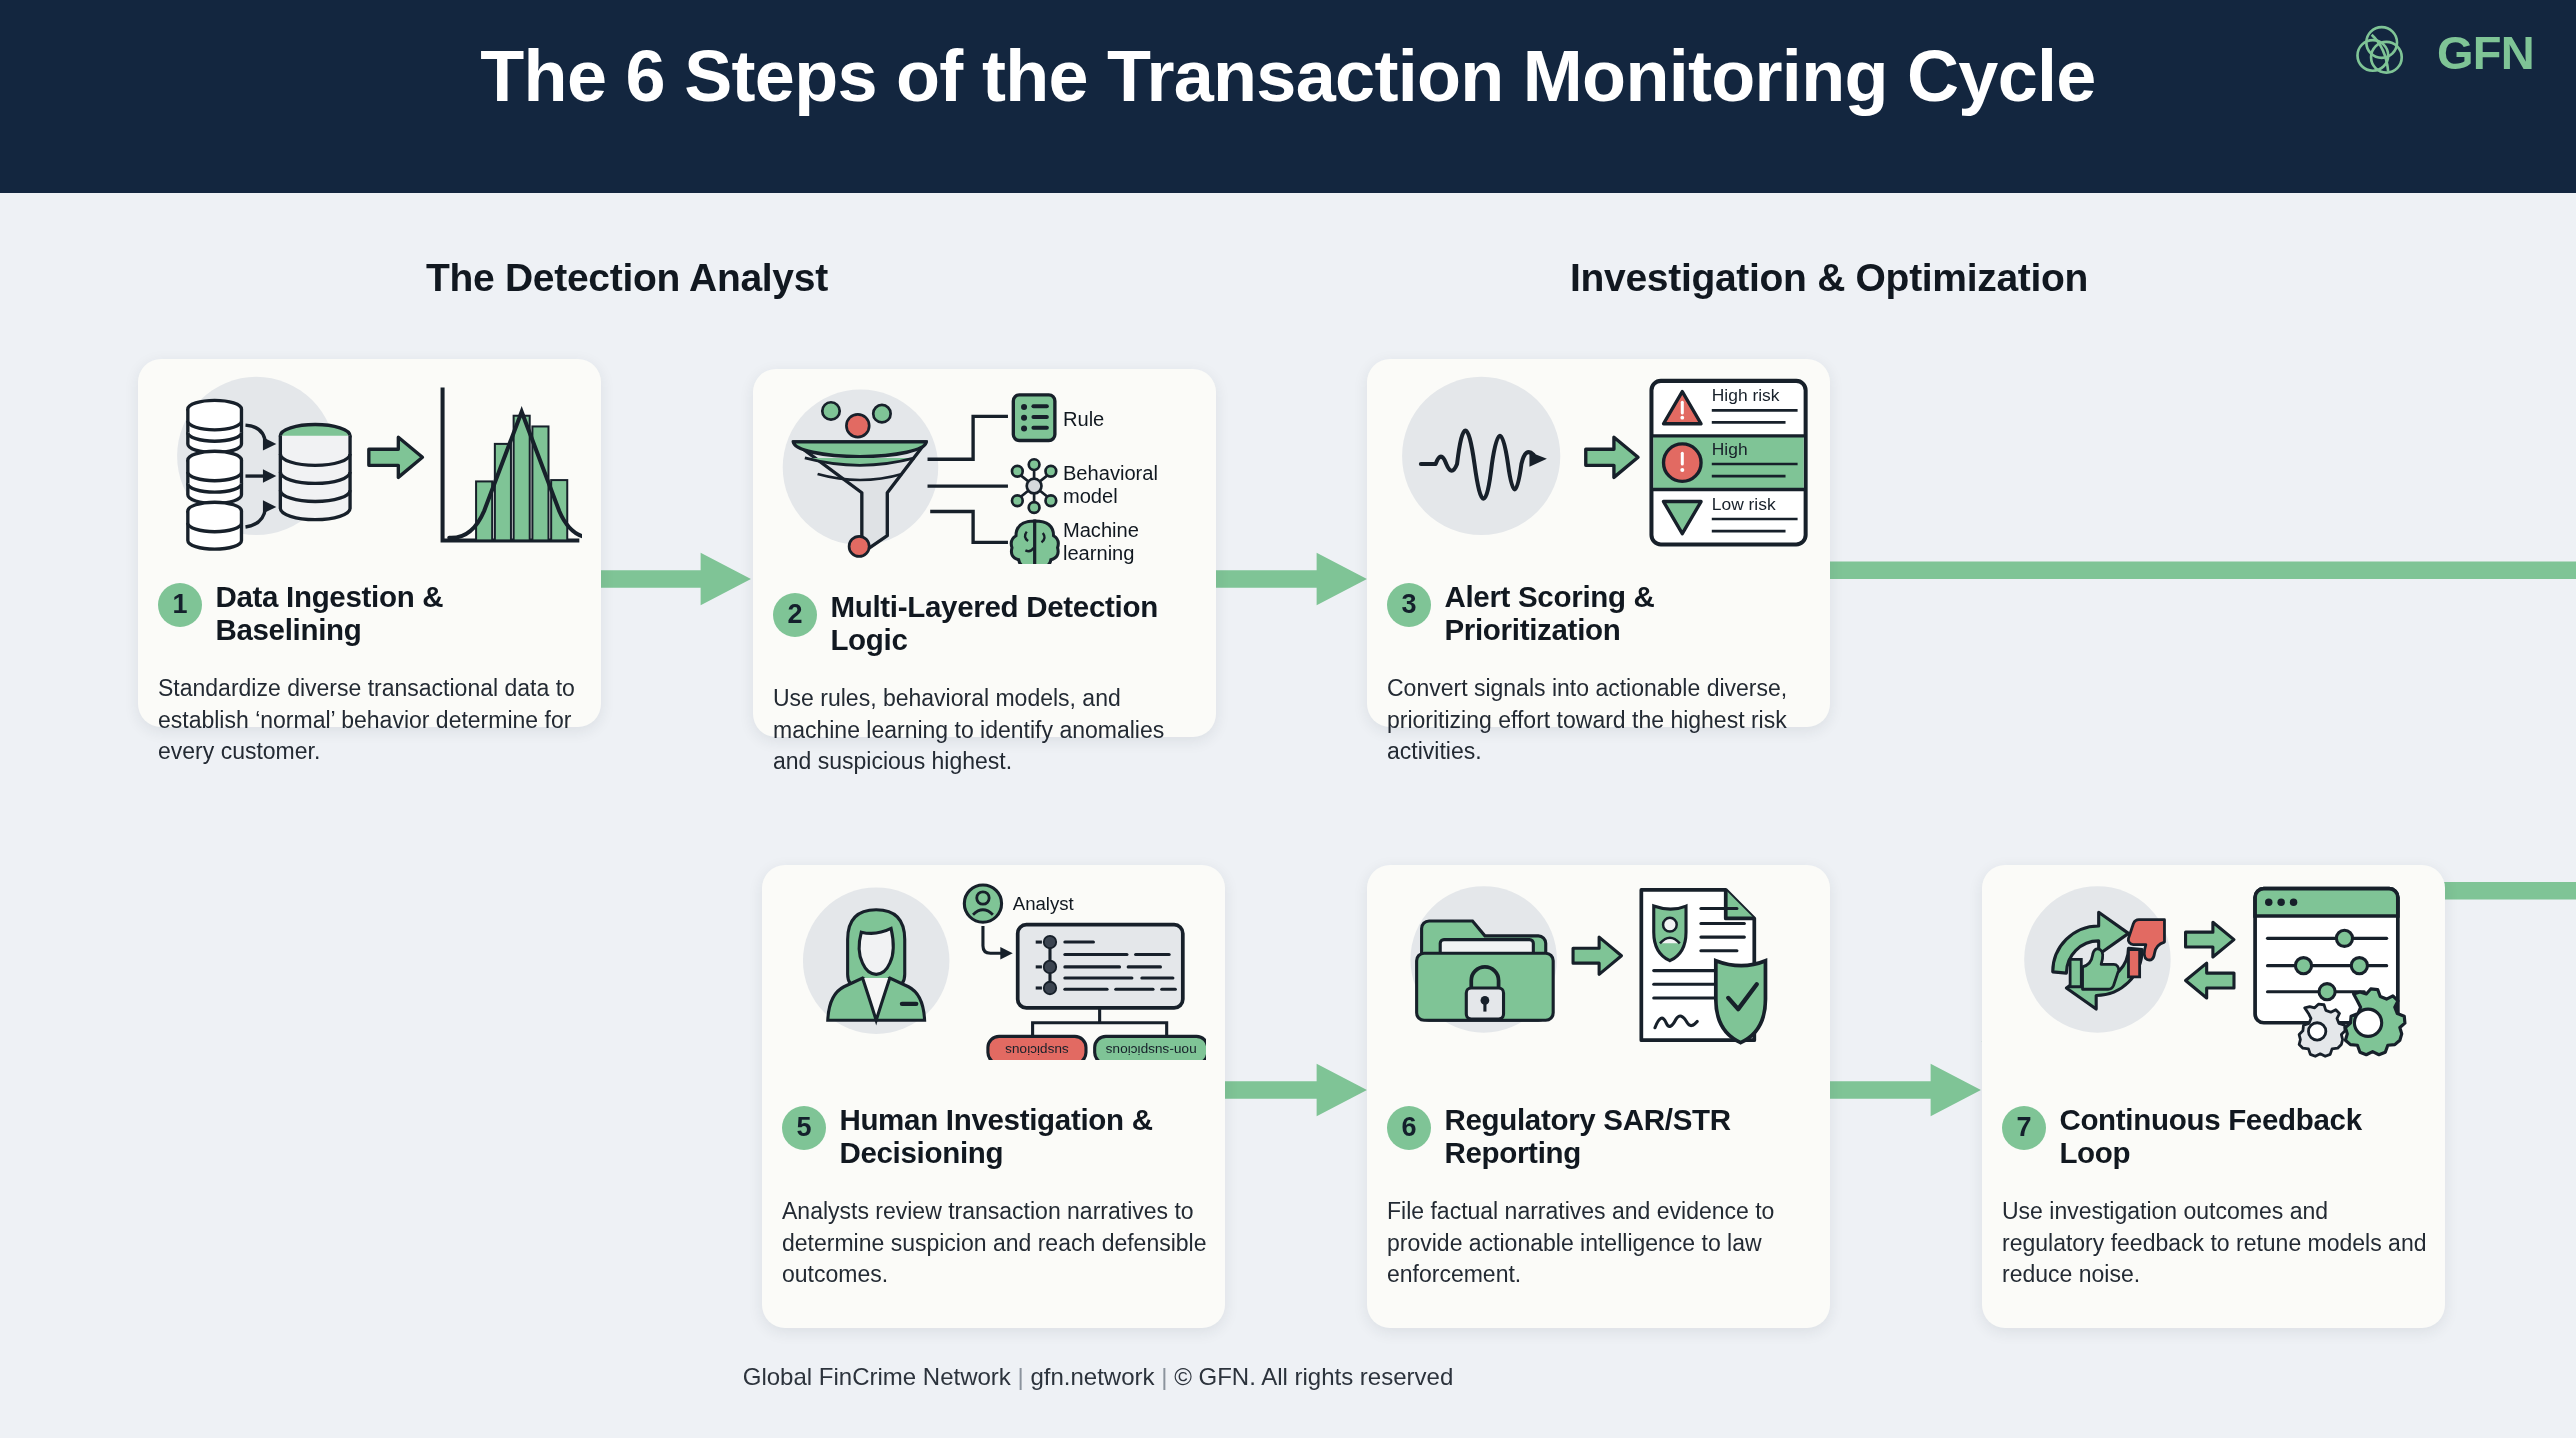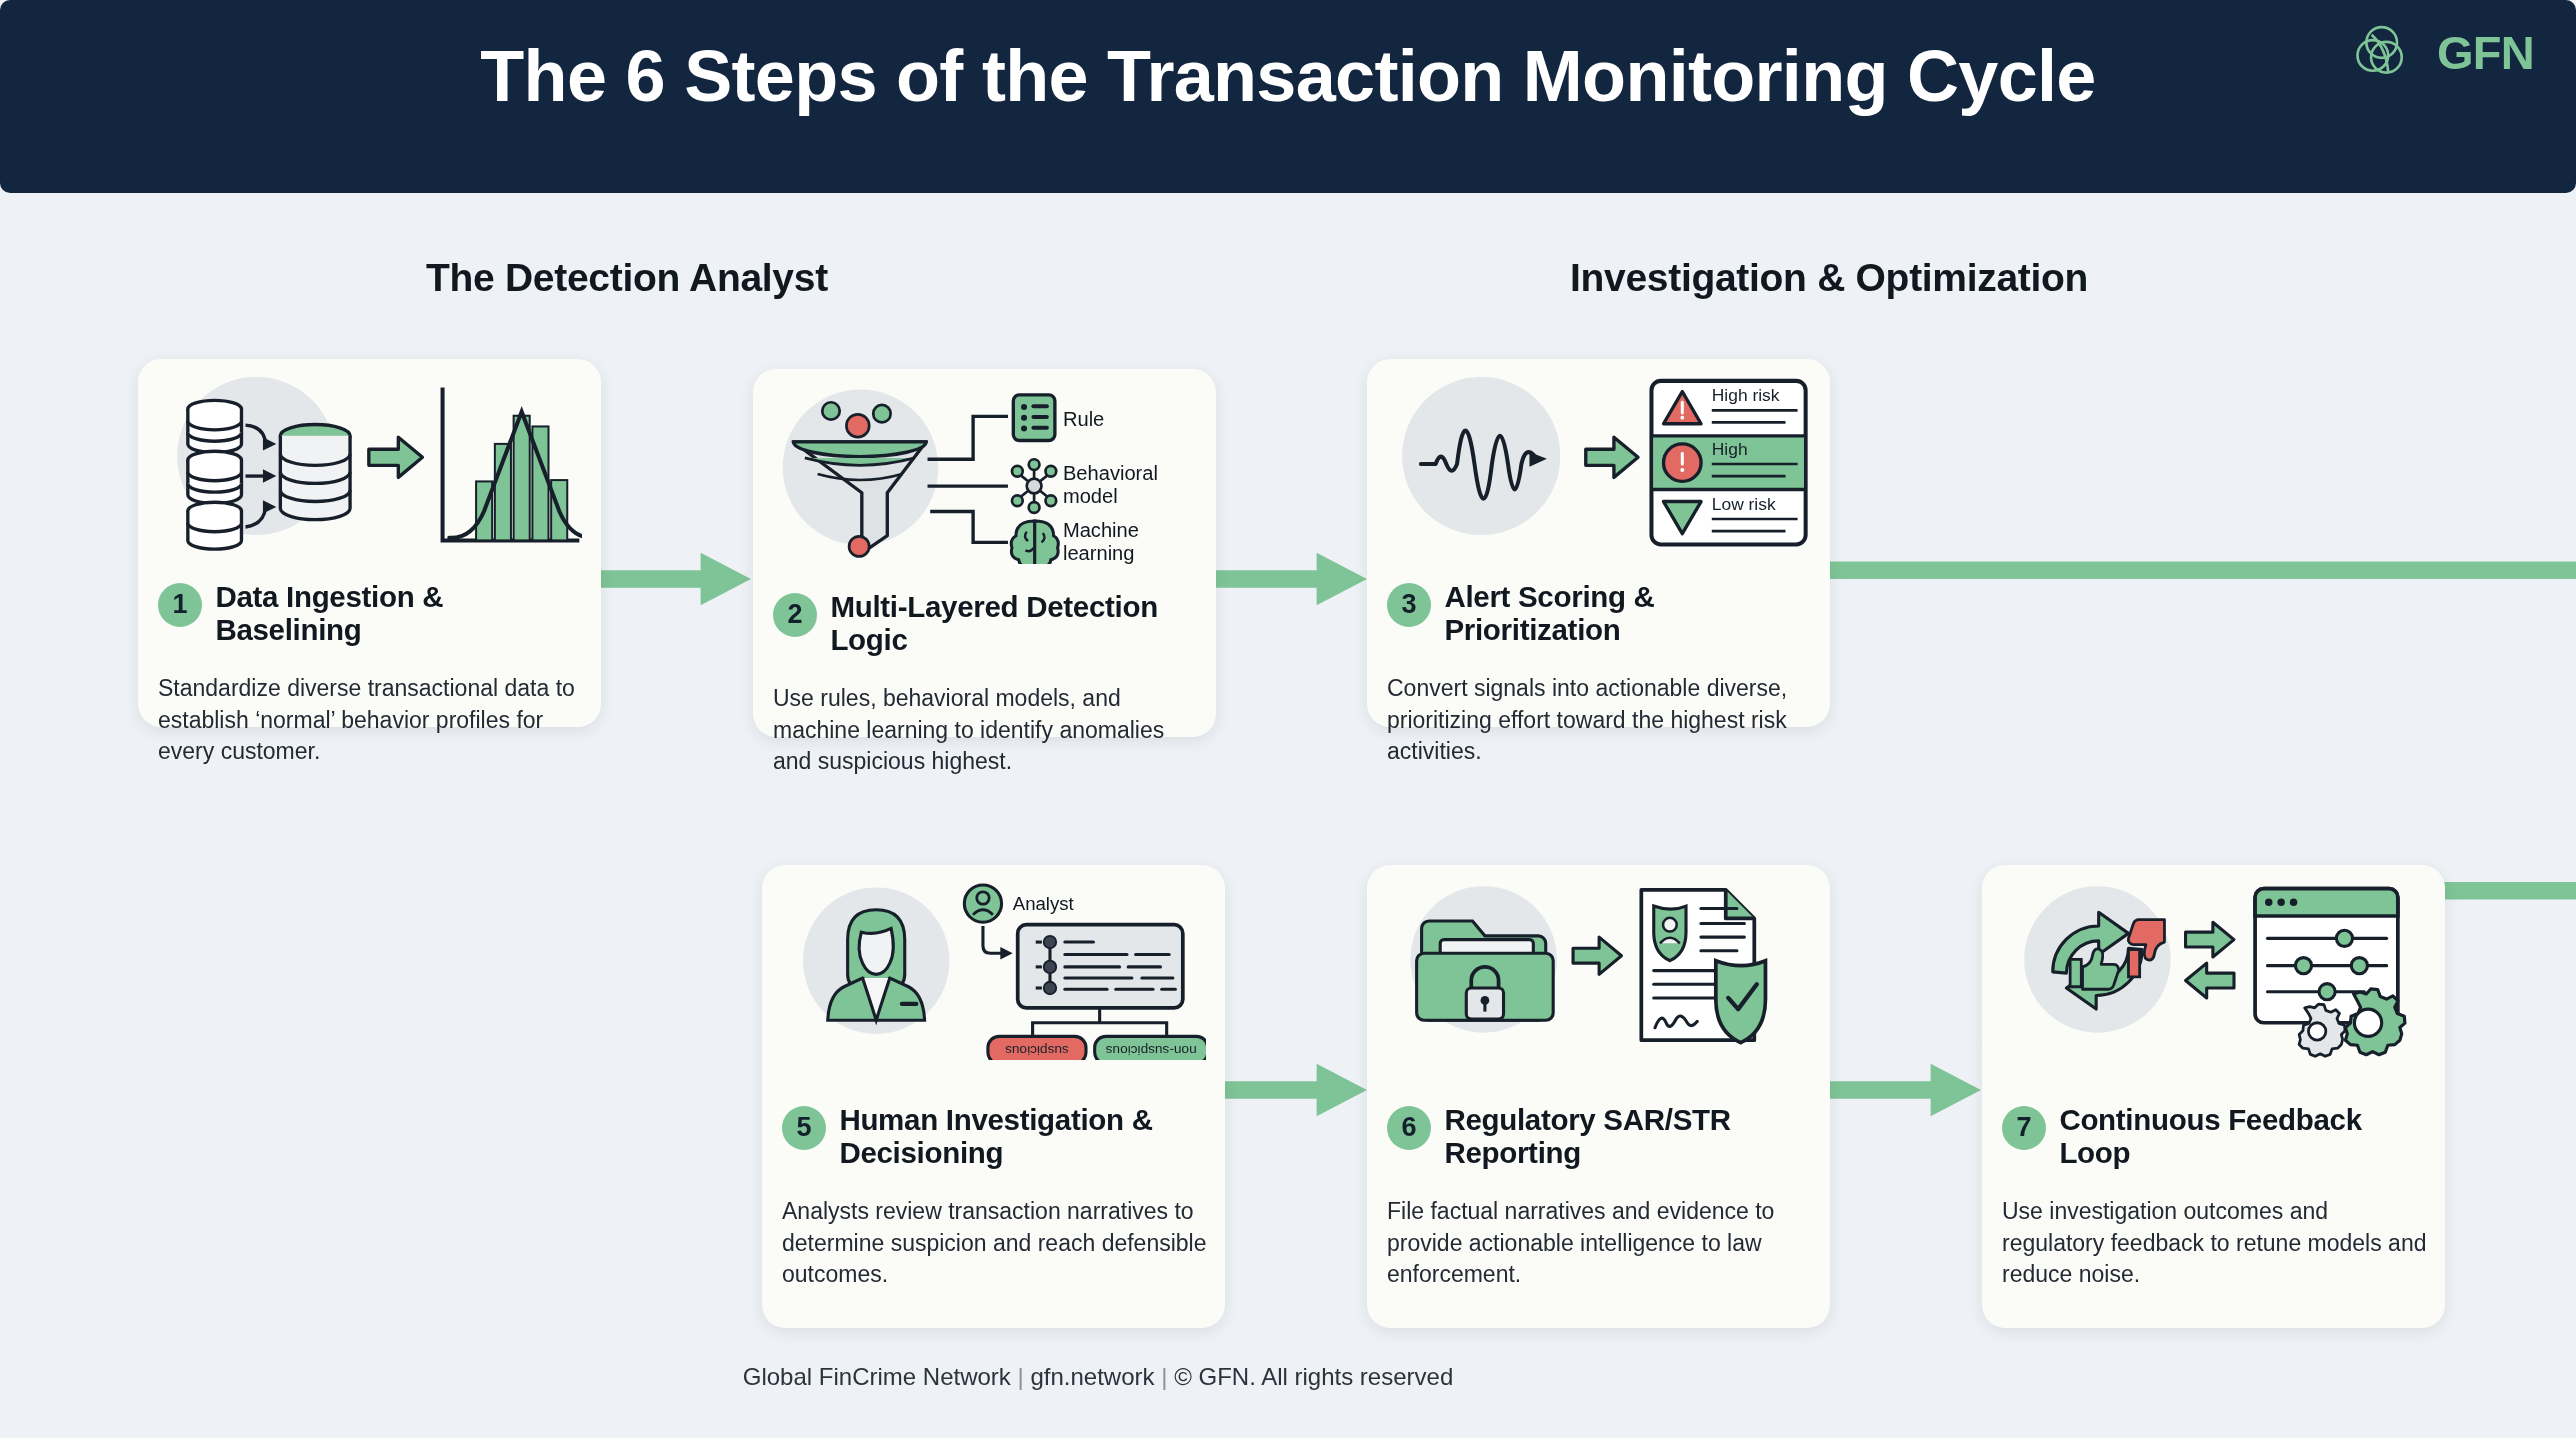--- a/index.html
+++ b/index.html
@@ -8,21 +8,20 @@
     font-family: "Liberation Sans", sans-serif;
     background: #eef0f4;
     overflow: hidden;
   }
   #root { position: relative; width: 2576px; height: 1438px; background: #eef1f5; }
 
   
   .header {
     position: absolute; left: 0; top: 0; width: 2576px; height: 193px;
     background: #13263f;
-    border-radius: 10px;
   }
   .header-title {
     position: absolute; left: 0; top: 35px; width: 2576px;
     text-align: center; color: #ffffff;
     font-size: 72px; font-weight: bold; letter-spacing: -0.7px;
     line-height: 1.15;
   }
   .brand { position: absolute; right: 42px; top: 23px; display: flex; align-items: center; gap: 27px; }
   .brand-mark { width: 59px; height: 59px; }
   .brand-text { color: #7fc496; font-size: 47px; font-weight: bold; letter-spacing: -0.7px; }
@@ -169,21 +168,21 @@
         <rect x="532" y="62" width="24" height="186" fill="#7fc496" stroke="#17202a" stroke-width="3"></rect>
         <rect x="560" y="78" width="24" height="170" fill="#7fc496" stroke="#17202a" stroke-width="3"></rect>
         <rect x="588" y="158" width="24" height="90" fill="#7fc496" stroke="#17202a" stroke-width="3"></rect>
         <path d="M436 244 q34 2 52 -40 q20 -52 56 -148 q36 96 56 148 q18 42 52 40" fill="none" stroke="#17202a" stroke-width="6" stroke-linecap="round"></path>
       </g>
     </svg>
     <div class="card-head">
       <div class="badge">1</div>
       <div class="card-title">Data Ingestion &amp; Baselining</div>
     </div>
-    <div class="card-desc">Standardize diverse transactional data to establish ‘normal’ behavior profiles for every customer.</div>
+    <div class="card-desc">Standardize diverse transactional data to establish ‘normal’ behavior determine for every customer.</div>
   </div>
 
   <div class="card" id="card2">
     <svg class="card-art" viewBox="0 0 634 268">
       <circle cx="132" cy="124" r="116" fill="#e4e7ea"></circle>
       <g>
         <circle cx="88" cy="40" r="13" fill="#7fc496" stroke="#17202a" stroke-width="4"></circle>
         <circle cx="164" cy="44" r="13" fill="#7fc496" stroke="#17202a" stroke-width="4"></circle>
         <circle cx="128" cy="62" r="17" fill="#e26a62" stroke="#17202a" stroke-width="4"></circle>
         <path d="M32 86 h198 l-58 76 v64 l-38 26 v-90 z" fill="#dfe2e5" stroke="#17202a" stroke-width="5" stroke-linejoin="round"></path>

